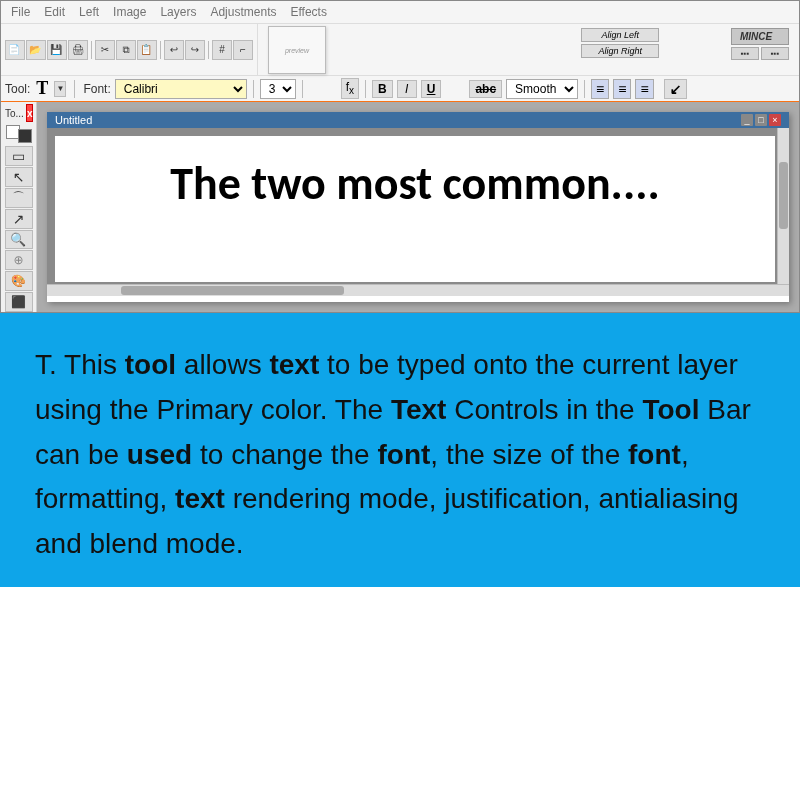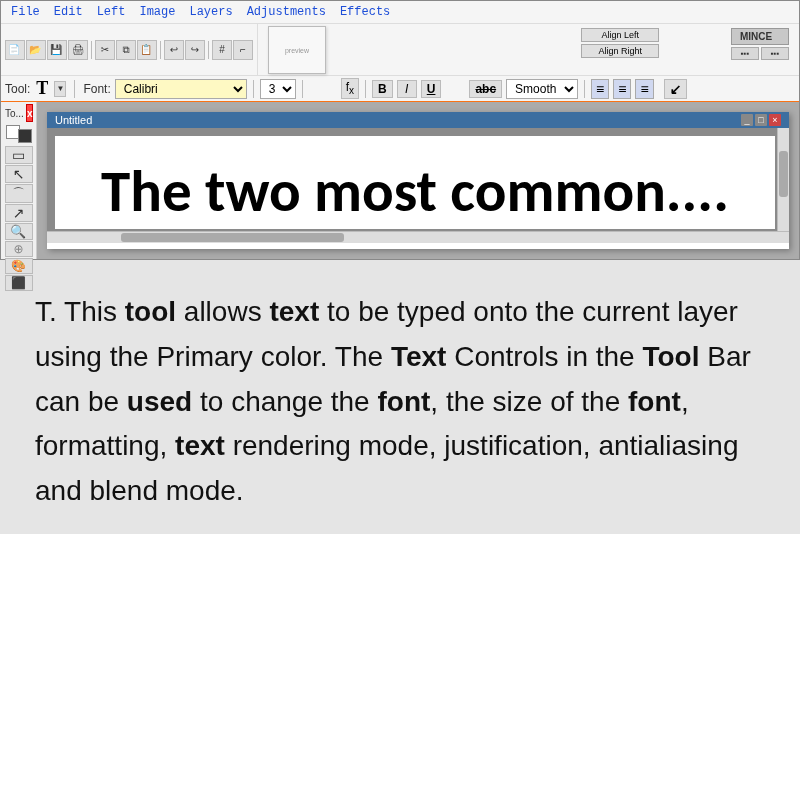--- a/index.html
+++ b/index.html
@@ -37,22 +37,21 @@
       border-bottom: 1px solid #ddd;
       padding: 2px 4px;
       display: flex;
       align-items: center;
       gap: 2px;
       font-size: 12px;
     }
     .menu-item {
       padding: 2px 6px;
       cursor: pointer;
-      color: #1d4ed8;
-      font-family: Liberation Mono, monospace;
+      color: #737373;
     }
 
     
     .toolbar-area {
       background: #f5f5f5;
       border-bottom: 1px solid #ddd;
       display: flex;
       align-items: stretch;
     }
 
@@ -66,20 +65,21 @@
     }
 
     
     .ribbon-right {
       flex: 1;
       padding: 2px 4px;
       display: flex;
       align-items: center;
       gap: 4px;
       position: relative;
+      font-style: italic;
     }
 
     
     .ribbon-preview {
       width: 58px;
       height: 48px;
       background: #fff;
       border: 1px solid #bbb;
       position: absolute;
       top: 2px;
@@ -317,21 +317,21 @@
       top: 8px;
       left: 8px;
       right: 14px;
       bottom: 14px;
       overflow: hidden;
     }
 
     
     .canvas-heading {
       font-family: 'Calibri', 'Segoe UI', Arial, sans-serif;
-      font-size: 59px;
+      font-size: 46px;
       font-weight: bold;
       color: #000;
       text-align: center;
       padding: 20px 30px 10px 30px;
       line-height: 1.2;
     }
 
     
     .pdn-window {
       background: #fff;
@@ -371,21 +371,21 @@
       left: 10%;
       top: 1px;
       bottom: 1px;
       width: 30%;
       background: #aaa;
       border-radius: 3px;
     }
 
     
     .explanation-area {
-      background: #e5e5e5;
+      background: #0ea5e9;
       padding: 30px 41px 20px 35px;
       font-family: Arial, 'Helvetica Neue', sans-serif;
       font-size: 28px;
       line-height: 1.6;
       color: #111;
     }
     .explanation-area b {
       font-weight: bold;
     }
   </style>
@@ -476,21 +476,21 @@
       <option>Sharp</option>
     </select>
     <span style="width:1px; height:18px; background:#bbb; margin:0 2px;"></span>
     <div class="justify-btn">≡</div>
     <div class="justify-btn">≡</div>
     <div class="justify-btn">≡</div>
     <span style="margin-left:2px;"></span>
     <div class="format-btn" style="font-size:14px;">↙</div>
   </div>
 
-  <div class="main-content" style="height:157px;">
+  <div class="main-content" style="height:210px;">
 
     <div class="left-panel">
 
       <div class="to-row">
         <span class="to-label" style="font-size:10px; color:#333;">To...</span>
         <div class="to-btn">x</div>
       </div>
 
       <div style="display:flex; gap:2px; margin:2px 0;">
         <div style="width:14px; height:14px; background:#fff; border:1px solid #888;"></div>

